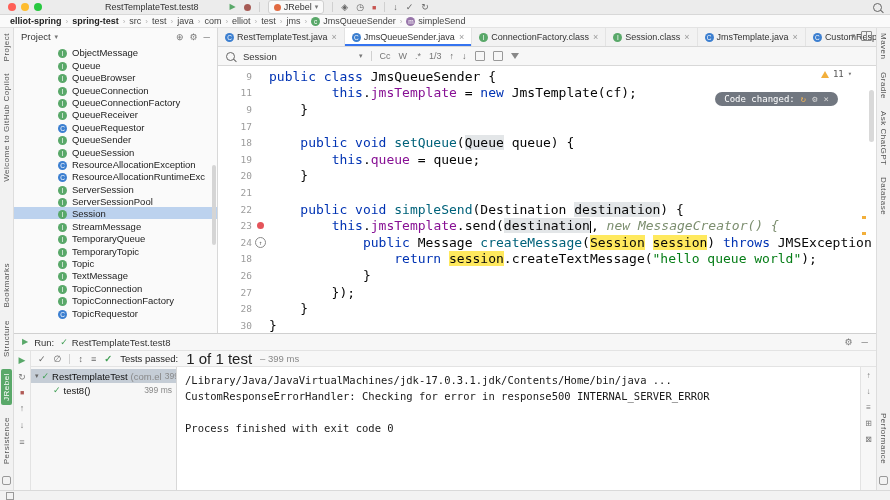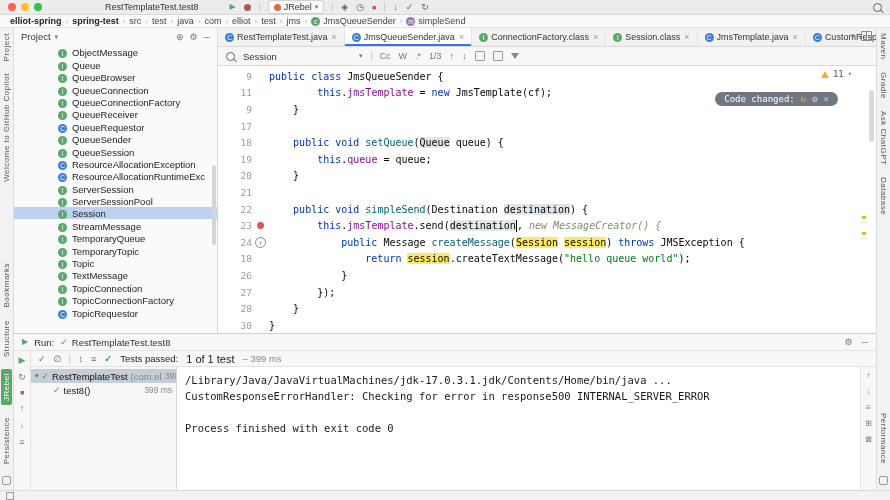--- a/index.html
+++ b/index.html
@@ -58,21 +58,21 @@
   .sq{min-width:108px;display:flex;align-items:center;gap:5px}
   .toggle{color:#777;font-size:9px}
   .count{color:#777;font-size:9px}
   .navarrow{color:#666;font-size:9px}
   .sbox{width:8px;height:8px;border:1px solid #999;border-radius:1px}
   .funnel{width:0;height:0;border-left:4px solid transparent;border-right:4px solid transparent;border-top:6px solid #888}
   .code-area{flex:1;position:relative;overflow:hidden;font-family:"DejaVu Sans Mono","Liberation Mono",monospace;padding-top:2px}
   .cl{display:flex;align-items:center;height:16.6px}
   .gnum{width:34px;text-align:right;color:#9c9c9c;font-size:9.5px;flex:none}
   .gmark{width:17px;display:flex;justify-content:center;align-items:center;flex:none}
-  .ctext{font-size:10px;color:#070707;white-space:pre}
+  .ctext{font-size:13px;color:#070707;white-space:pre}
   .ctext span{white-space:pre}
   .kw{color:#0033b3}.fld{color:#871094}.str{color:#067d17}.mth{color:#00627a}
   .anon{color:#7c8e6f;font-style:italic}
   .hly{background:#ffe95e}
   .hlg{background:#e3e6e8}
   .caret{display:inline-block;width:0;border-left:1px solid #000;height:12px;vertical-align:middle}
   .errdot{width:7px;height:7px;border-radius:50%;background:#e4545a}
   .ovr{width:9px;height:9px;border:1px solid #8a8a8a;border-radius:50%;color:#666;font-size:6px;display:inline-flex;align-items:center;justify-content:center}
   .inspections{position:absolute;top:3px;right:24px;display:flex;align-items:center;gap:4px;font-size:9px;color:#555}
   .warn-tri{width:0;height:0;border-left:4px solid transparent;border-right:4px solid transparent;border-bottom:7px solid #f2af3b}
@@ -87,21 +87,21 @@
   .run-tab{display:flex;align-items:center;gap:4px}
   .rh-icons{margin-left:auto;display:flex;gap:9px;color:#777;font-size:9px}
   .run-body{flex:1;display:flex;min-height:0}
   .vtool{width:17px;border-right:1px solid #e3e3e3;display:flex;flex-direction:column;align-items:center;padding-top:4px;gap:7px;font-size:9px;color:#777;box-sizing:border-box}
   .vt-run{color:#59a869}
   .vt-stop{color:#b05a56;font-size:7px}
   .run-right{flex:1;display:flex;flex-direction:column;min-width:0}
   .test-toolbar{height:16px;display:flex;align-items:center;gap:8px;padding:0 7px;font-size:9px;color:#666;border-bottom:1px solid #e3e3e3;box-sizing:border-box}
   .status-check{color:#3f9e53;font-weight:bold;font-size:9.5px}
   .status-text{color:#222;font-size:9.5px}
-  .status-detail{color:#222;font-size:11px}
+  .status-detail{color:#222;font-size:15px}
   .status-time{color:#888;font-size:9.5px}
   .test-split{flex:1;display:flex;min-height:0}
   .test-tree{width:146px;border-right:1px solid #d8d8d8;padding-top:2px;font-size:9.5px;box-sizing:border-box;overflow:hidden}
   .ttrow{display:flex;align-items:center;gap:3px;height:14px;padding:0 4px;white-space:nowrap}
   .ttrow.sel{background:#c5cdd6}
   .ttrow.child{padding-left:22px}
   .texp{font-size:7px;color:#666}
   .tcheck{color:#3f9e53;font-size:9px}
   .ttname{color:#111}
   .ttsuf{color:#888}

